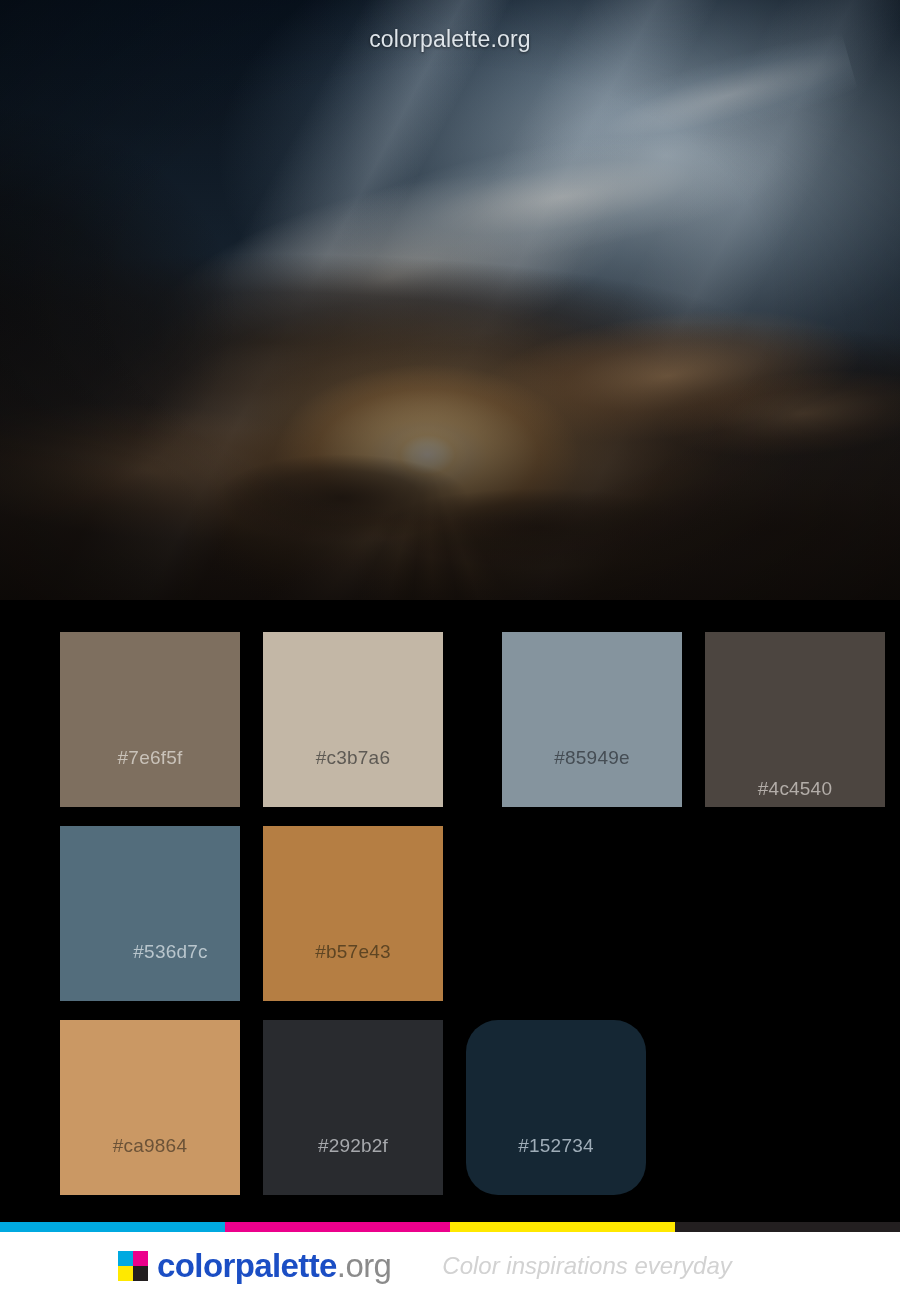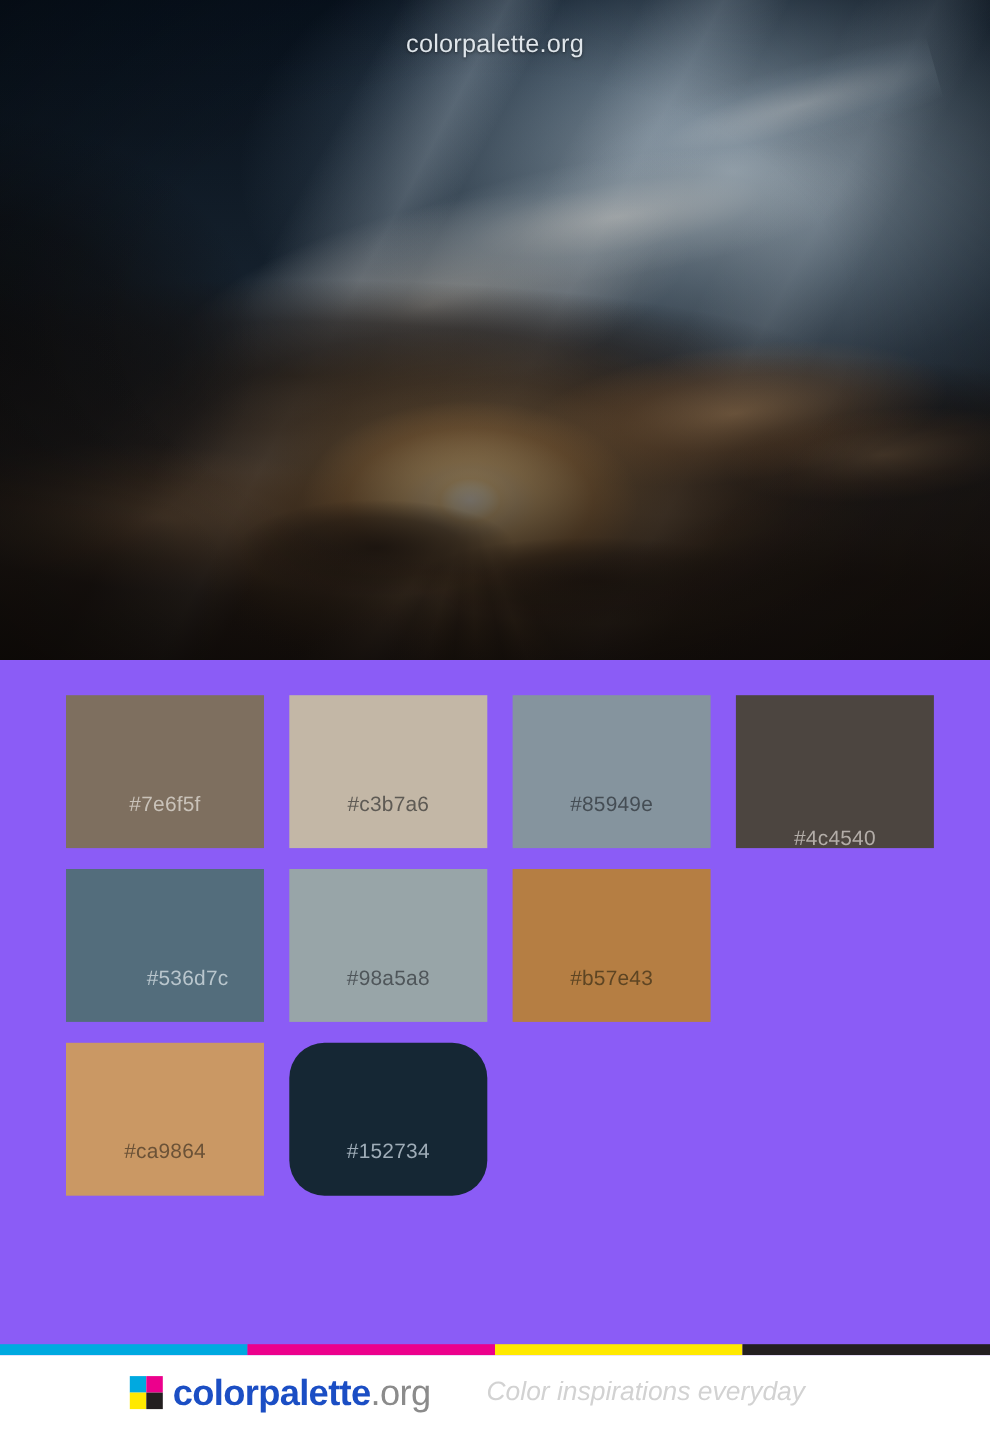--- a/index.html
+++ b/index.html
@@ -10,21 +10,21 @@
     height:1300px;
     background:#ffffff;
     font-family:"Liberation Sans", sans-serif;
     overflow:hidden;
   }
 
   .page {
     position:relative;
     width:900px;
     height:1300px;
-    background:#8b5cf6;
+    background:#000000;
   }
 
   
   .hero {
     position:relative;
     width:900px;
     height:600px;
     overflow:hidden;
     background:#0a1522;
   }
@@ -263,21 +263,21 @@
     padding:32px 60px 0 60px;
   }
   .swatch-row {
     display:flex;
     gap:23px;
     margin-bottom:19px;
   }
   .swatch {
     position:relative;
     width:180px;
-    height:139px;
+    height:175px;
     flex:0 0 180px;
     text-decoration:underline;
   }
   .swatch-label {
     position:absolute;
     left:0; right:0;
     top:72%;
     transform:translateY(-50%);
     text-align:center;
     font-size:19px;
@@ -365,43 +365,43 @@
 
   <div class="swatches">
 
     <div class="swatch-row">
       <div class="swatch" style="background-color: rgb(126, 111, 95);">
         <span class="swatch-label" style="color: rgb(201, 194, 185);">#7e6f5f</span>
       </div>
       <div class="swatch" style="background-color: rgb(195, 183, 166); padding-left: 40px;">
         <span class="swatch-label" style="color: rgb(94, 90, 84);">#c3b7a6</span>
       </div>
-      <div class="swatch" style="background-color: rgb(133, 148, 158);">
+      <div class="swatch" style="background-color: rgb(133, 148, 158); margin-left: 36px;">
         <span class="swatch-label" style="color: rgb(69, 77, 84);">#85949e</span>
       </div>
       <div class="swatch" style="background-color: rgb(76, 69, 64);">
         <span class="swatch-label" style="color: rgb(179, 173, 168); margin-top: 31px;">#4c4540</span>
       </div>
     </div>
 
     <div class="swatch-row">
       <div class="swatch" style="background-color: rgb(83, 109, 124);">
         <span class="swatch-label" style="color: rgb(185, 198, 205); padding-left: 41px;">#536d7c</span>
       </div>
-      <div class="swatch" style="background-color: rgb(152, 165, 168);">
-        <span class="swatch-label" style="color: rgb(79, 86, 90);">#98a5a8</span>
-      </div>
       <div class="swatch" style="background-color: rgb(181, 126, 67);">
         <span class="swatch-label" style="color: rgb(94, 69, 35);">#b57e43</span>
       </div>
     </div>
 
     <div class="swatch-row">
       <div class="swatch" style="background-color: rgb(202, 152, 100);">
         <span class="swatch-label" style="color: rgb(107, 82, 55);">#ca9864</span>
+      </div>
+      <div class="swatch" style="background-color: rgb(41, 43, 47);">
+        <span class="swatch-label" style="color: rgb(166, 168, 172);">#292b2f</span>
       </div>
       <div class="swatch" style="background-color: rgb(21, 39, 52); border-radius: 32px;">
         <span class="swatch-label" style="color: rgb(159, 173, 184);">#152734</span>
       </div>
     </div>
 
   </div>
 
   <div class="cmyk-bar">
     <span style="background-color: rgb(0, 169, 224);"></span>

